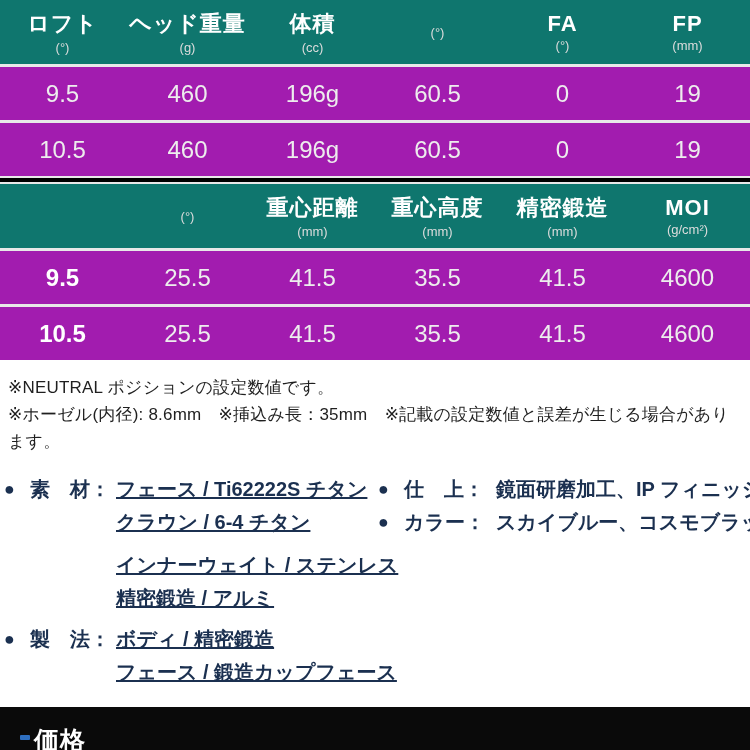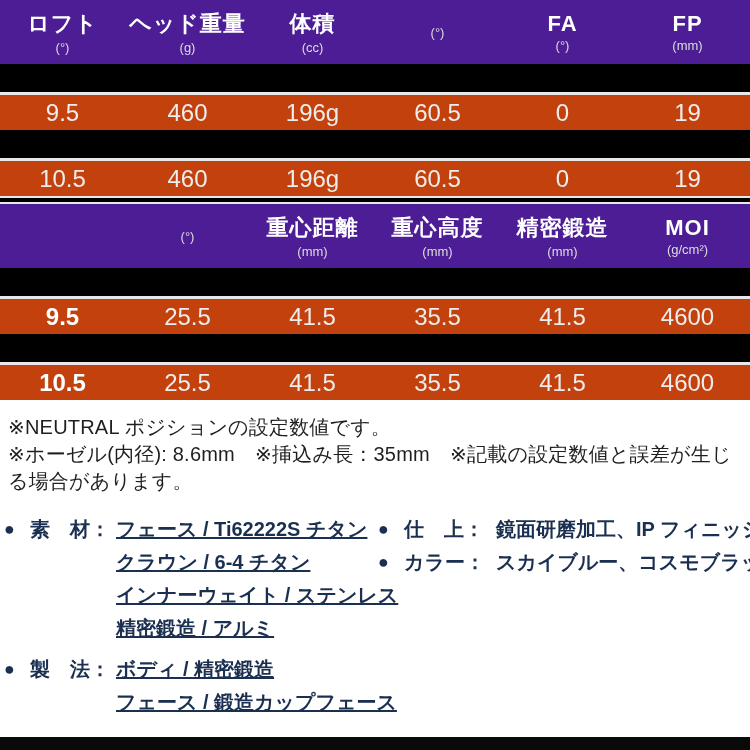--- a/index.html
+++ b/index.html
@@ -8,56 +8,55 @@
     font-family:"Liberation Sans","DejaVu Sans",sans-serif;
     background:#ffffff; color:#1f1f1f; overflow:hidden;
   }
   
   .spec-table { width:750px; background:#000; }
   .trow {
     display:grid;
     grid-template-columns:repeat(6,1fr);
     align-items:center;
   }
-  .thead { height:64px; background:#4c1d95; }
+  .thead { height:64px; background:#0f766e; }
   .tdata {
-    height:38px; background:#c2410c;
+    height:56px; background:#a21caf;
     border-top:3px solid #e8e8e8;
-    margin-top:28px;
   }
   .cell { text-align:center; }
   .hcell { display:flex; flex-direction:column; justify-content:center; gap:1px; }
   .hlabel { color:#ffffff; font-size:22px; font-weight:bold; letter-spacing:1px; }
   .hunit  { color:#dddddd; font-size:13px; }
   .dval   { color:#ededed; font-size:24px; }
   .dval.lead { font-weight:bold; color:#ffffff; }
   .table-divider {
     height:8px; background:#000;
     border-top:2px solid #e8e8e8; border-bottom:2px solid #e8e8e8;
   }
   
   .notes { padding:14px 8px 0 8px; }
-  .note-line { font-size:20px; line-height:27px; color:#1f1f1f; letter-spacing:0.2px; }
+  .note-line { font-size:17px; line-height:27px; color:#1f1f1f; letter-spacing:0.2px; }
   
   .specs {
     display:flex; margin-top:18px; padding:0 4px;
     color:#1b3050; font-size:20px; font-weight:bold;
   }
   .specs-left  { width:374px; }
   .specs-right { width:368px; }
   .spec-row { display:flex; align-items:flex-start; }
   .spec-row + .spec-row { margin-top:8px; }
   .bullet {
     width:26px; flex:0 0 26px; text-align:left;
     font-size:18px; line-height:33px; color:#1b3050;
   }
   .spec-label { flex:0 0 86px; line-height:33px; white-space:nowrap; }
   .spec-values { flex:1;text-decoration:underline; }
   .spec-values .vline { line-height:33px; white-space:nowrap; }
-  .spec-values .vline.gap-above { }
+  .spec-values .vline.gap-above { margin-top:10px; }
   .spec-line { display:flex; align-items:flex-start; }
   .spec-line .spec-value { line-height:33px; white-space:nowrap; padding-left:6px; }
   
   .price-bar {
     position:relative; margin-top:18px;
     width:750px; height:123px; background:#0a0a0a;
     color:#ffffff;
   }
   .price-dash {
     position:absolute; left:20px; top:28px;

